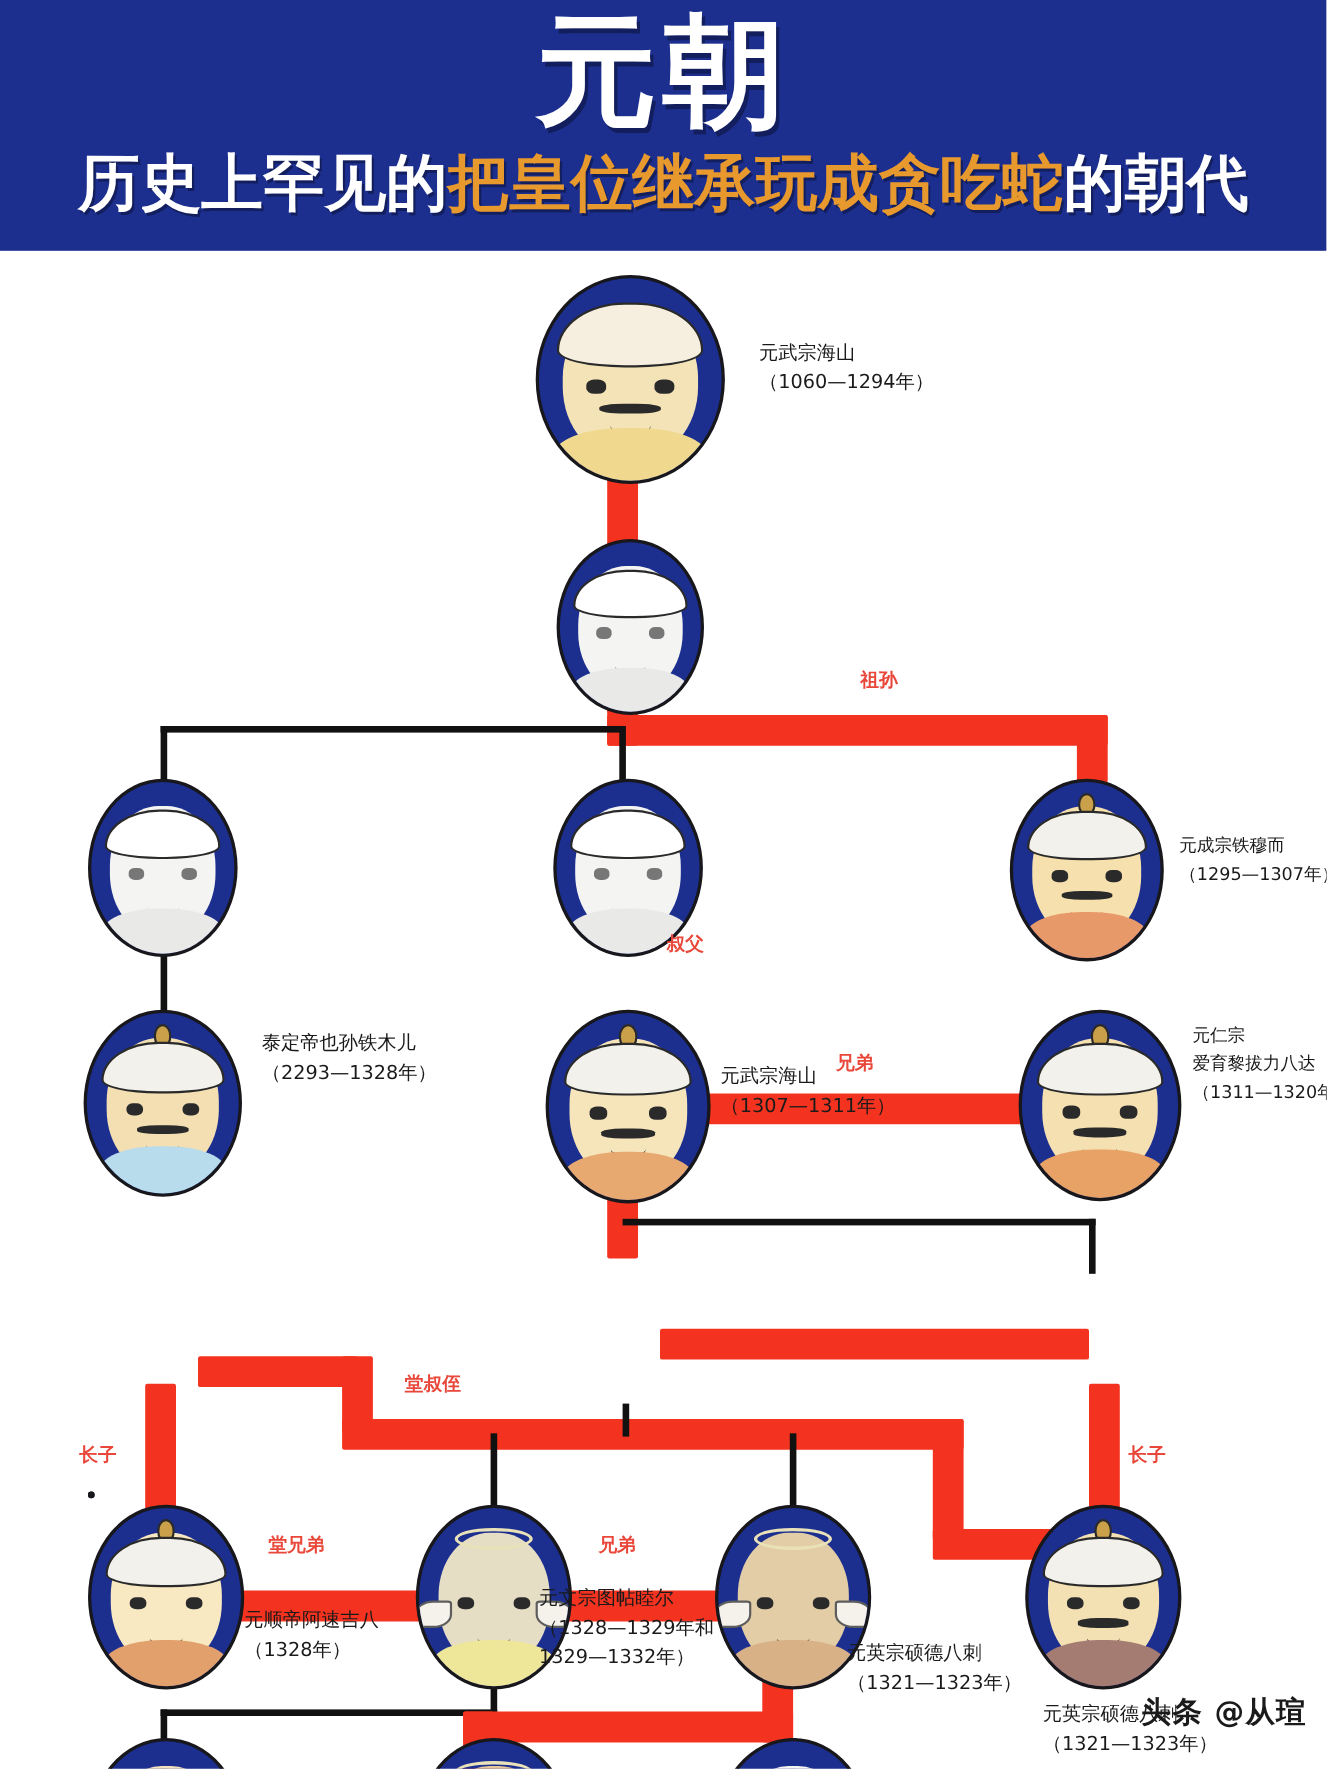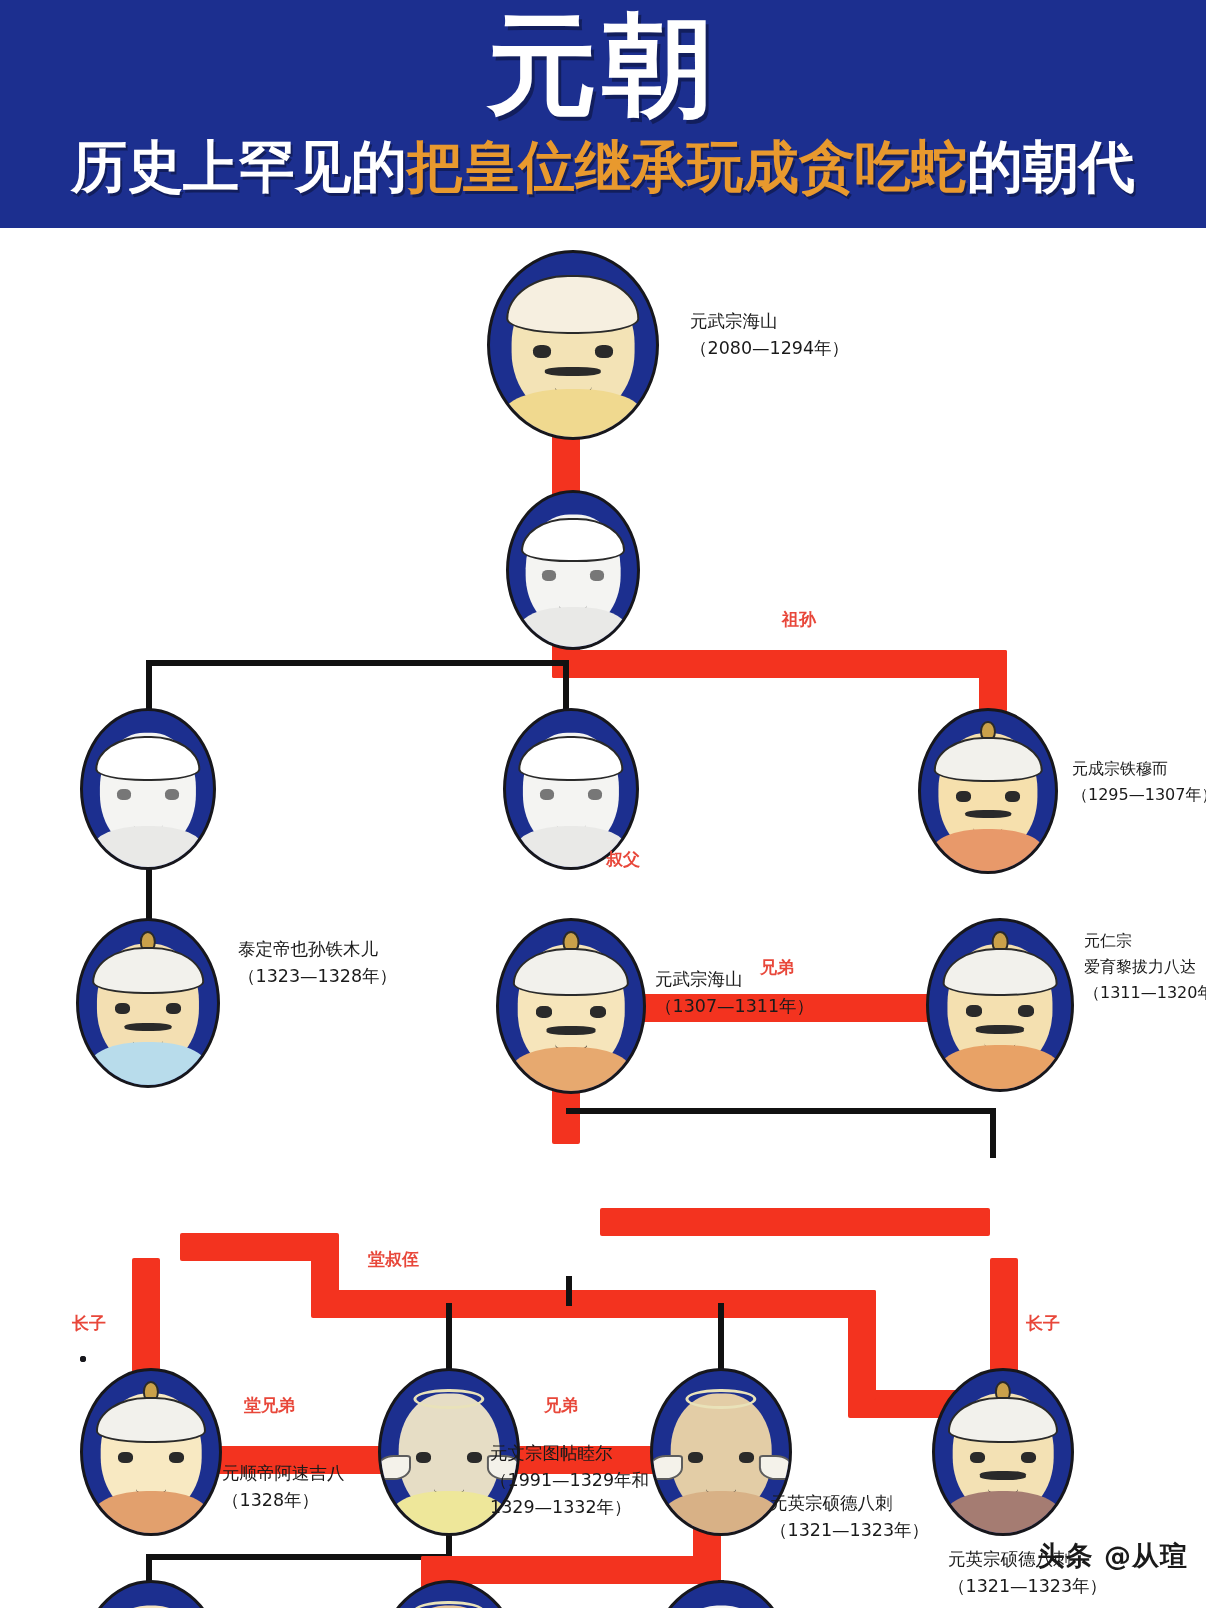--- a/index.html
+++ b/index.html
@@ -216,21 +216,21 @@
     <div class="face" style="background:#f3e3b6;"></div>
     <div class="hat" style="background:#f6efe0;top:12%;height:30%;"></div>
     <div class="eye l"></div>
     <div class="eye r"></div>
     <div class="beard"></div>
     <div class="mouth"></div>
     <div class="robe" style="background:#f0d98f;"></div>
   </div>
   <div class="lbl" style="left:690px;top:80px;">
     <div>元武宗海山</div>
-    <div>（2080—1294年）</div>
+    <div>（1060—1294年）</div>
   </div>
 
   <div class="node grey" style="left:506px;top:262px;width:134px;height:160px;">
     <div class="face"></div>
     <div class="hat" style="background:#ffffff;"></div>
     <div class="eye l" style="background:#777;"></div>
     <div class="eye r" style="background:#777;"></div>
     <div class="mouth" style="border-bottom-color:#777;"></div>
     <div class="robe"></div>
   </div>
@@ -276,21 +276,21 @@
     <div class="knob"></div>
     <div class="hat"></div>
     <div class="eye l"></div>
     <div class="eye r"></div>
     <div class="beard"></div>
     <div class="mouth"></div>
     <div class="robe" style="background:#b8dceb;"></div>
   </div>
   <div class="lbl" style="left:238px;top:708px;">
     <div>泰定帝也孙铁木儿</div>
-    <div>（1323—1328年）</div>
+    <div>（2293—1328年）</div>
   </div>
 
   <div class="node" style="left:496px;top:690px;width:150px;height:176px;">
     <div class="face" style="background:#f6e5bb;"></div>
     <div class="knob"></div>
     <div class="hat"></div>
     <div class="eye l"></div>
     <div class="eye r"></div>
     <div class="beard"></div>
     <div class="mouth"></div>
@@ -341,21 +341,21 @@
     <div class="halo"></div>
     <div class="wing l"></div>
     <div class="wing r"></div>
     <div class="eye l"></div>
     <div class="eye r"></div>
     <div class="mouth"></div>
     <div class="robe" style="background:#eee79a;"></div>
   </div>
   <div class="lbl" style="left:490px;top:1212px;">
     <div>元文宗图帖睦尔</div>
-    <div>（1991—1329年和</div>
+    <div>（1328—1329年和</div>
     <div>1329—1332年）</div>
   </div>
 
   <div class="node" style="left:650px;top:1140px;width:142px;height:168px;">
     <div class="face" style="background:#e3cda6;"></div>
     <div class="halo"></div>
     <div class="wing l"></div>
     <div class="wing r"></div>
     <div class="eye l"></div>
     <div class="eye r"></div>

